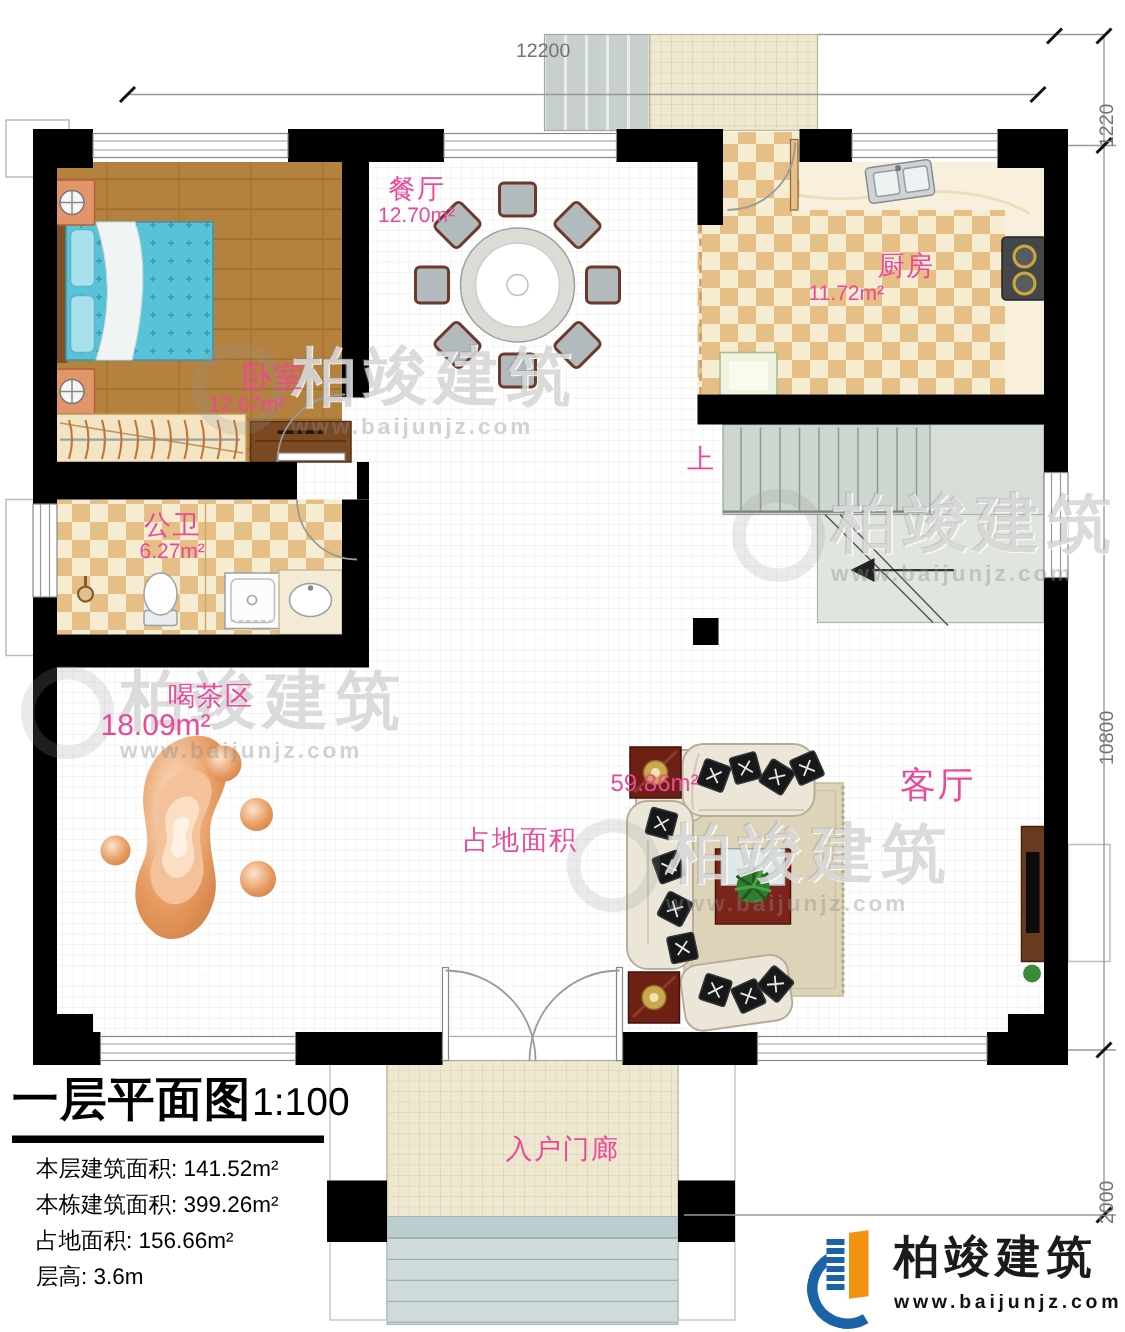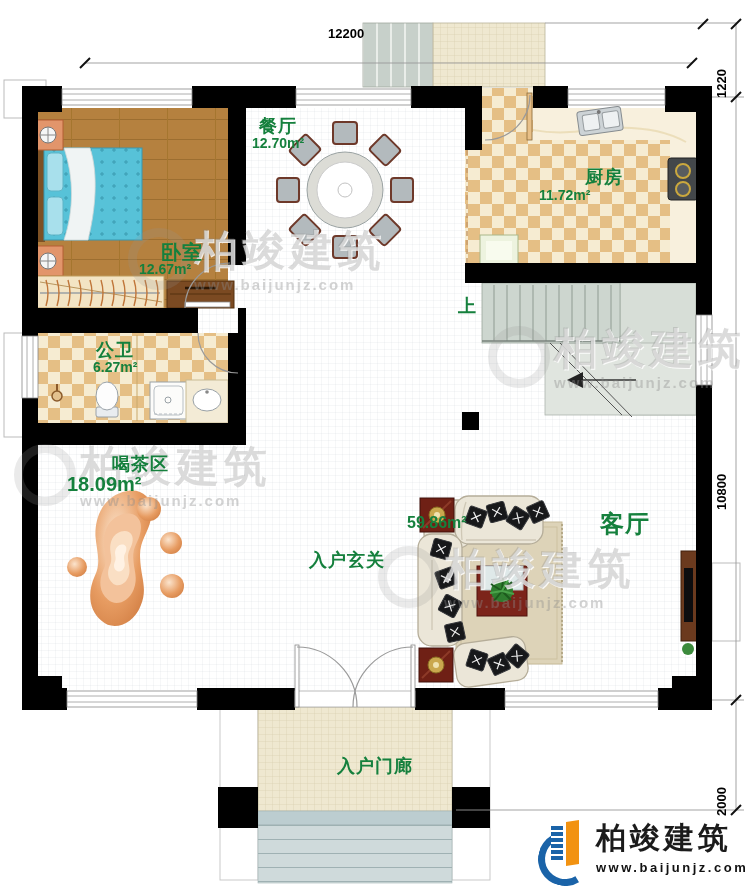--- a/index.html
+++ b/index.html
@@ -1,22 +1,22 @@
 <!DOCTYPE html>
 <html><head>
 <meta charset="utf-8">
 <style>
   html,body{margin:0;padding:0;background:#fff;}
   .canvas{position:relative;width:750px;height:888px;background:#fff;overflow:hidden;
           font-family:"Liberation Sans","DejaVu Sans",sans-serif;}
   svg{position:absolute;left:0;top:0;}
-  .lbl{position:absolute;color:#15803d;font-weight:bold;white-space:nowrap;line-height:1.05;}
+  .lbl{position:absolute;color:#ec4899;font-weight:normal;white-space:nowrap;line-height:1.05;}
   .room-name{font-size:18px;letter-spacing:1px;}
   .room-area{font-size:14px;}
-  .dim{position:absolute;color:#000000;font-weight:bold;font-size:13px;white-space:nowrap;}
+  .dim{position:absolute;color:#737373;font-weight:normal;font-size:13px;white-space:nowrap;margin-left:16px;}
   .dim-v{writing-mode:vertical-rl;transform:rotate(180deg);}
   
   .wm{position:absolute;display:flex;align-items:flex-start;pointer-events:none;}
   .wm-ring{width:44px;height:44px;border:9px solid rgba(150,150,150,.20);border-radius:50%;
            margin:6px 4px 0 0;flex:none;}
   .wm-cn{font-size:43px;font-weight:bold;letter-spacing:5px;color:rgba(135,135,135,.30);
          text-shadow:1px 1px 0 rgba(255,255,255,.85);}
   .wm-url{font-size:15px;font-weight:bold;letter-spacing:2px;color:rgba(140,140,140,.38);
           margin-top:-4px;}
   
@@ -446,29 +446,40 @@
 <div class="lbl room-name" style="left:259px;top:117px;">餐厅</div>
 <div class="lbl room-area" style="left:252px;top:136px;">12.70m²</div>
 <div class="lbl room-name" style="left:545px;top:168px;margin-left:40px;">厨房</div>
 <div class="lbl room-area" style="left:539px;top:188px;">11.72m²</div>
 <div class="lbl room-name" style="left:96px;top:341px;text-align:center;">公卫</div>
 <div class="lbl room-area" style="left:93px;top:360px;text-align:right;">6.27m²</div>
 <div class="lbl room-name" style="left:64px;top:455px;padding-left:48px;">喝茶区</div>
 <div class="lbl room-area" style="left:67px;top:474px;font-size:20px;">18.09m²</div>
 <div class="lbl room-area" style="left:407px;top:467px;font-size:16px;margin-top:48px;">59.86m²</div>
 <div class="lbl room-name" style="left:600px;top:511px;font-size:24px;">客厅</div>
-<div class="lbl room-name" style="left:309px;top:551px;">入户玄关</div>
+<div class="lbl room-name" style="left:309px;top:551px;">占地面积</div>
 <div class="lbl room-name" style="left:309px;top:757px;margin-left:28px;">入户门廊</div>
 <div class="lbl room-name" style="left:458px;top:297px;">上</div>
 
 <div class="dim" style="left:328px;top:26px;">12200</div>
 <div class="dim dim-v" style="left:714px;top:34px;height:64px;">1220</div>
 <div class="dim dim-v" style="left:714px;top:415px;height:95px;">10800</div>
 <div class="dim dim-v" style="left:714px;top:736px;height:80px;">2000</div>
 
+<div class="titleblock">
+  <div class="tb-row">
+    <span class="tb-title">一层平面图</span>
+    <span class="tb-scale">1:100</span>
+  </div>
+  <div class="tb-bar"></div>
+  <div class="tb-line">本层建筑面积: 141.52m²</div>
+  <div class="tb-line">本栋建筑面积: 399.26m²</div>
+  <div class="tb-line">占地面积: 156.66m²</div>
+  <div class="tb-line">层高: 3.6m</div>
+</div>
 
 <div class="brand">
   <div class="brand-icon">
     <div class="bi-swoosh"></div>
     <div class="bi-blue"></div>
     <div class="bi-orange"></div>
   </div>
   <div class="brand-text">
     <div class="brand-name">柏竣建筑</div>
     <div class="brand-url">www.baijunjz.com</div>

